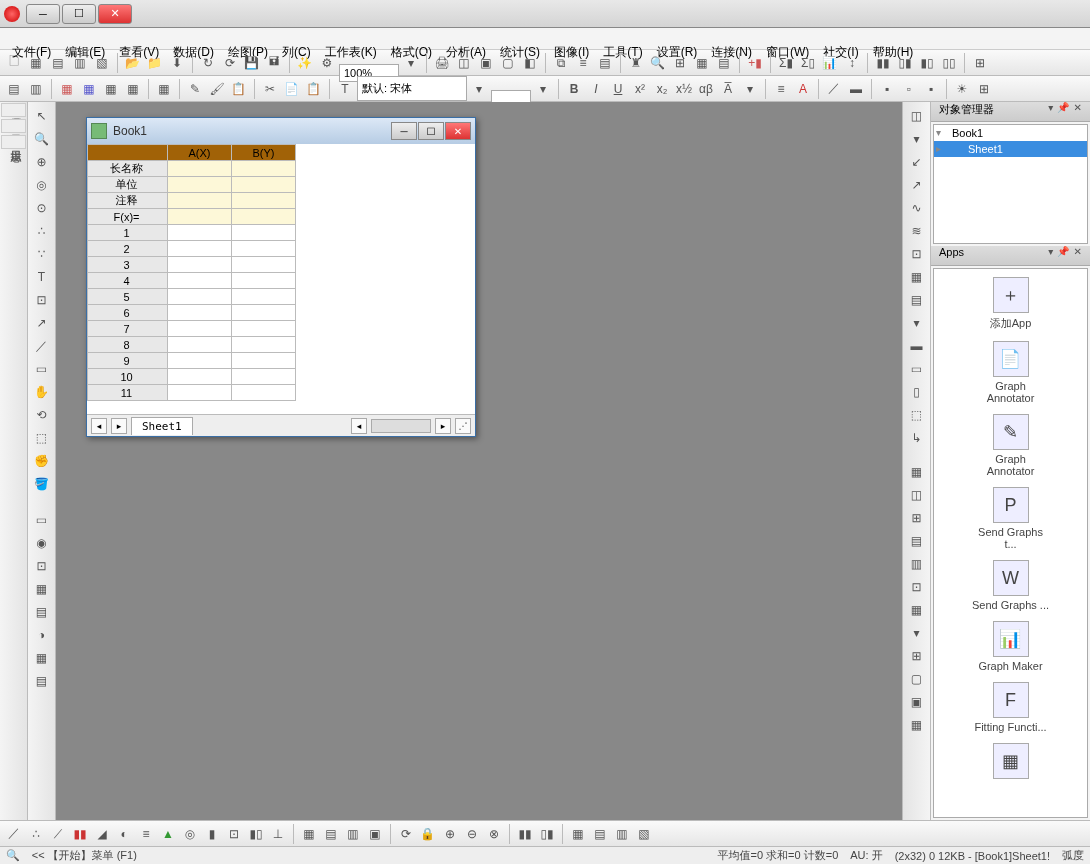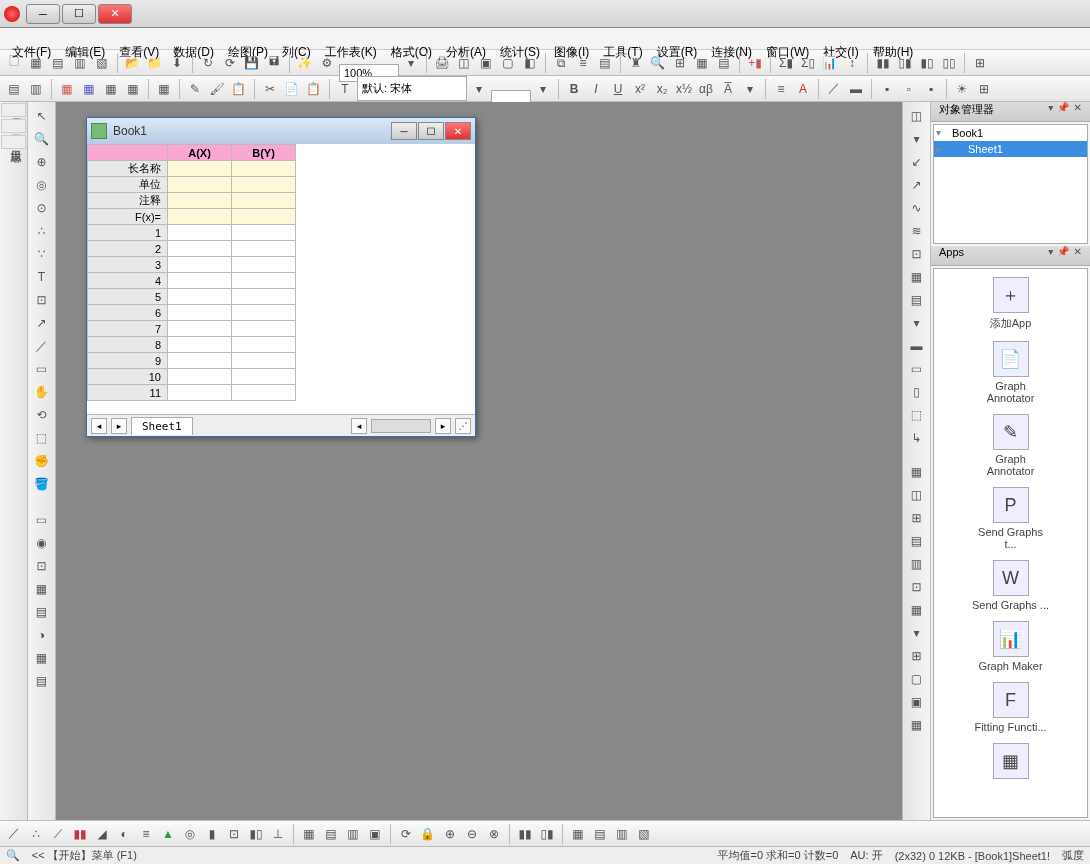--- a/index.html
+++ b/index.html
@@ -42,22 +42,22 @@
 .childWin { position:absolute; left:30px; top:15px; width:390px; height:320px; background:#fff; border:1px solid #3a6ea5; box-shadow:2px 2px 6px rgba(0,0,0,.4); display:flex; flex-direction:column;}
 .childTitle { height:26px; background:linear-gradient(#dce8f6,#b6cce4); display:flex; align-items:center; padding:0 4px; font-size:12px;}
 .childTitle .ic { width:16px; height:16px; background:#7b7; margin-right:6px; border:1px solid #585;}
 .childTitle .t { flex:1; color:#333;}
 .childTitle .wb { display:flex; gap:1px;}
 .childTitle .wb div { width:26px; height:18px; background:linear-gradient(#eee,#ccc); border:1px solid #888; font-size:10px; display:flex; align-items:center; justify-content:center;}
 .childTitle .wb .x { background:linear-gradient(#f77,#d33); color:#fff;}
 .gridWrap { flex:1; overflow:auto; position:relative;}
 table.sheet { border-collapse:collapse; font-size:11px; }
 table.sheet th, table.sheet td { border:1px solid #bbb; height:16px; min-width:64px; padding:0 4px; text-align:center; background:#fff;}
-table.sheet th.rowhdr { background:#e8e8e8; min-width:80px; text-align:right; padding-right:6px; font-weight:normal;}
-table.sheet tr.colhdr th { background:#f9a8d4; font-weight:bold;}
+table.sheet th.rowhdr { background:#e8e8e8; min-width:80px; padding-right:6px; font-weight:normal;}
+table.sheet tr.colhdr th { background:#a16207; font-weight:normal;}
 table.sheet tr.meta td { background:#fdf8d8; }
 table.sheet tr.meta th.rowhdr { background:#e8e8e8;}
 .sheetTabs { height:22px; border-top:1px solid #bbb; display:flex; align-items:center; font-size:11px; background:#eee; padding:0 4px; gap:4px;}
 .sheetTabs .nav { width:16px; height:16px; border:1px solid #aaa; background:#fafafa; display:flex; align-items:center; justify-content:center; font-size:9px;}
 .sheetTabs .tab { padding:2px 10px; background:#fff; border:1px solid #aaa; border-bottom:none; font-family:monospace;}
 </style>
 </head>
 <body>
 
 <div class="titlebar">

